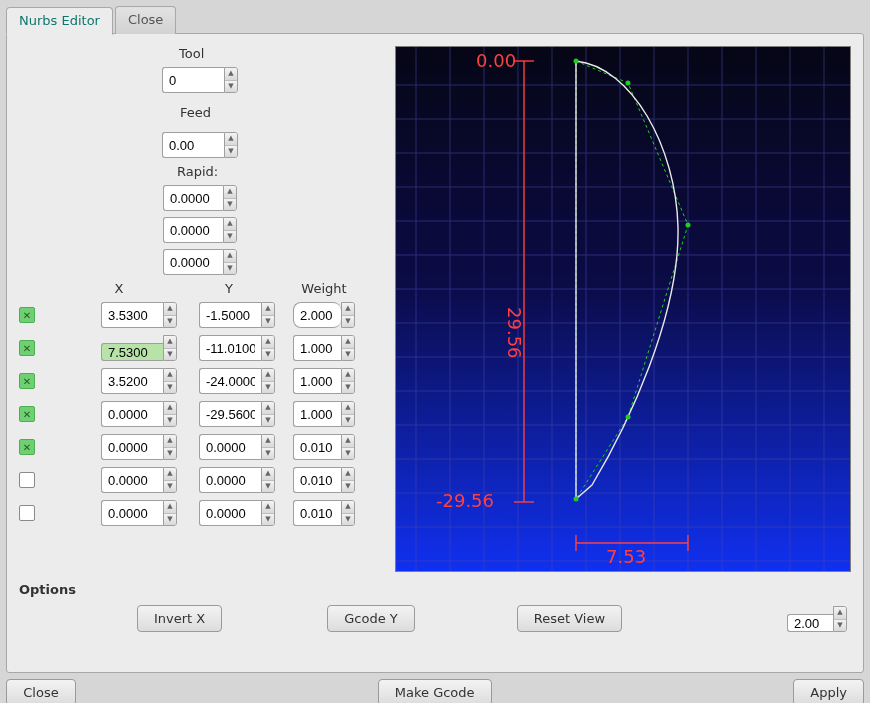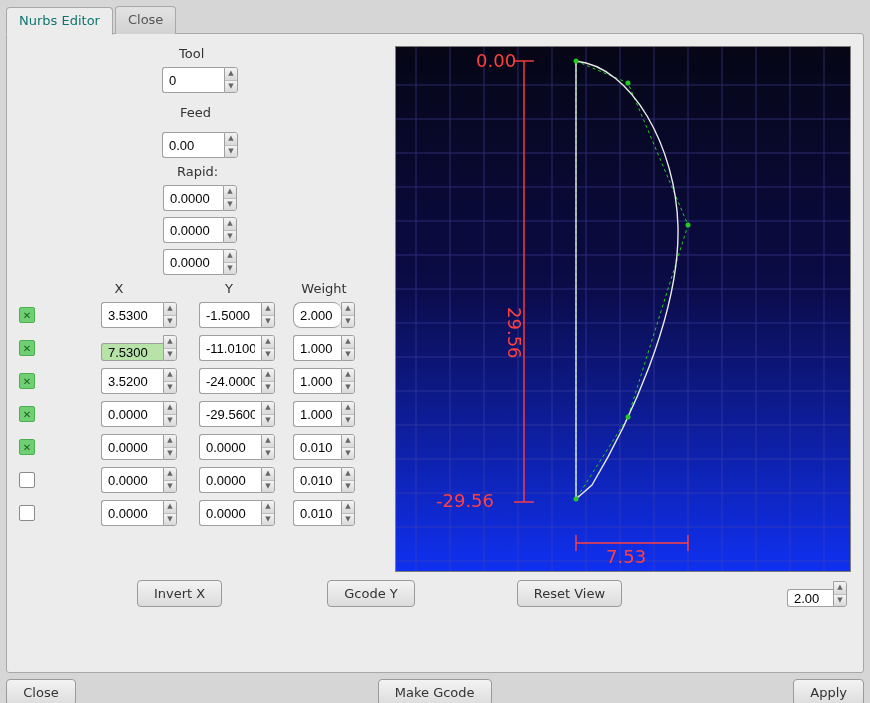--- a/index.html
+++ b/index.html
@@ -458,20 +458,21 @@
               <circle cx="180" cy="14" r="2.5"></circle>
               <circle cx="232" cy="36" r="2.5"></circle>
               <circle cx="292" cy="178" r="2.5"></circle>
               <circle cx="232" cy="370" r="2.5"></circle>
               <circle cx="180" cy="452" r="2.5"></circle>
             </g>
         </svg>
       </div>
     </div>
 
+    <div class="options-label">Options</div>
     <div class="opt-row">
       <span style="width:118px"></span>
       <span class="btn">Invert X</span>
       <span style="width:105px"></span>
       <span class="btn">Gcode Y</span>
       <span style="width:102px"></span>
       <span class="btn">Reset View</span>
       <span style="flex:1"></span>
       <span class="spin" style="margin-right:4px">
           <input style="width: 46px; margin-top: 8px;" value="2.00">

